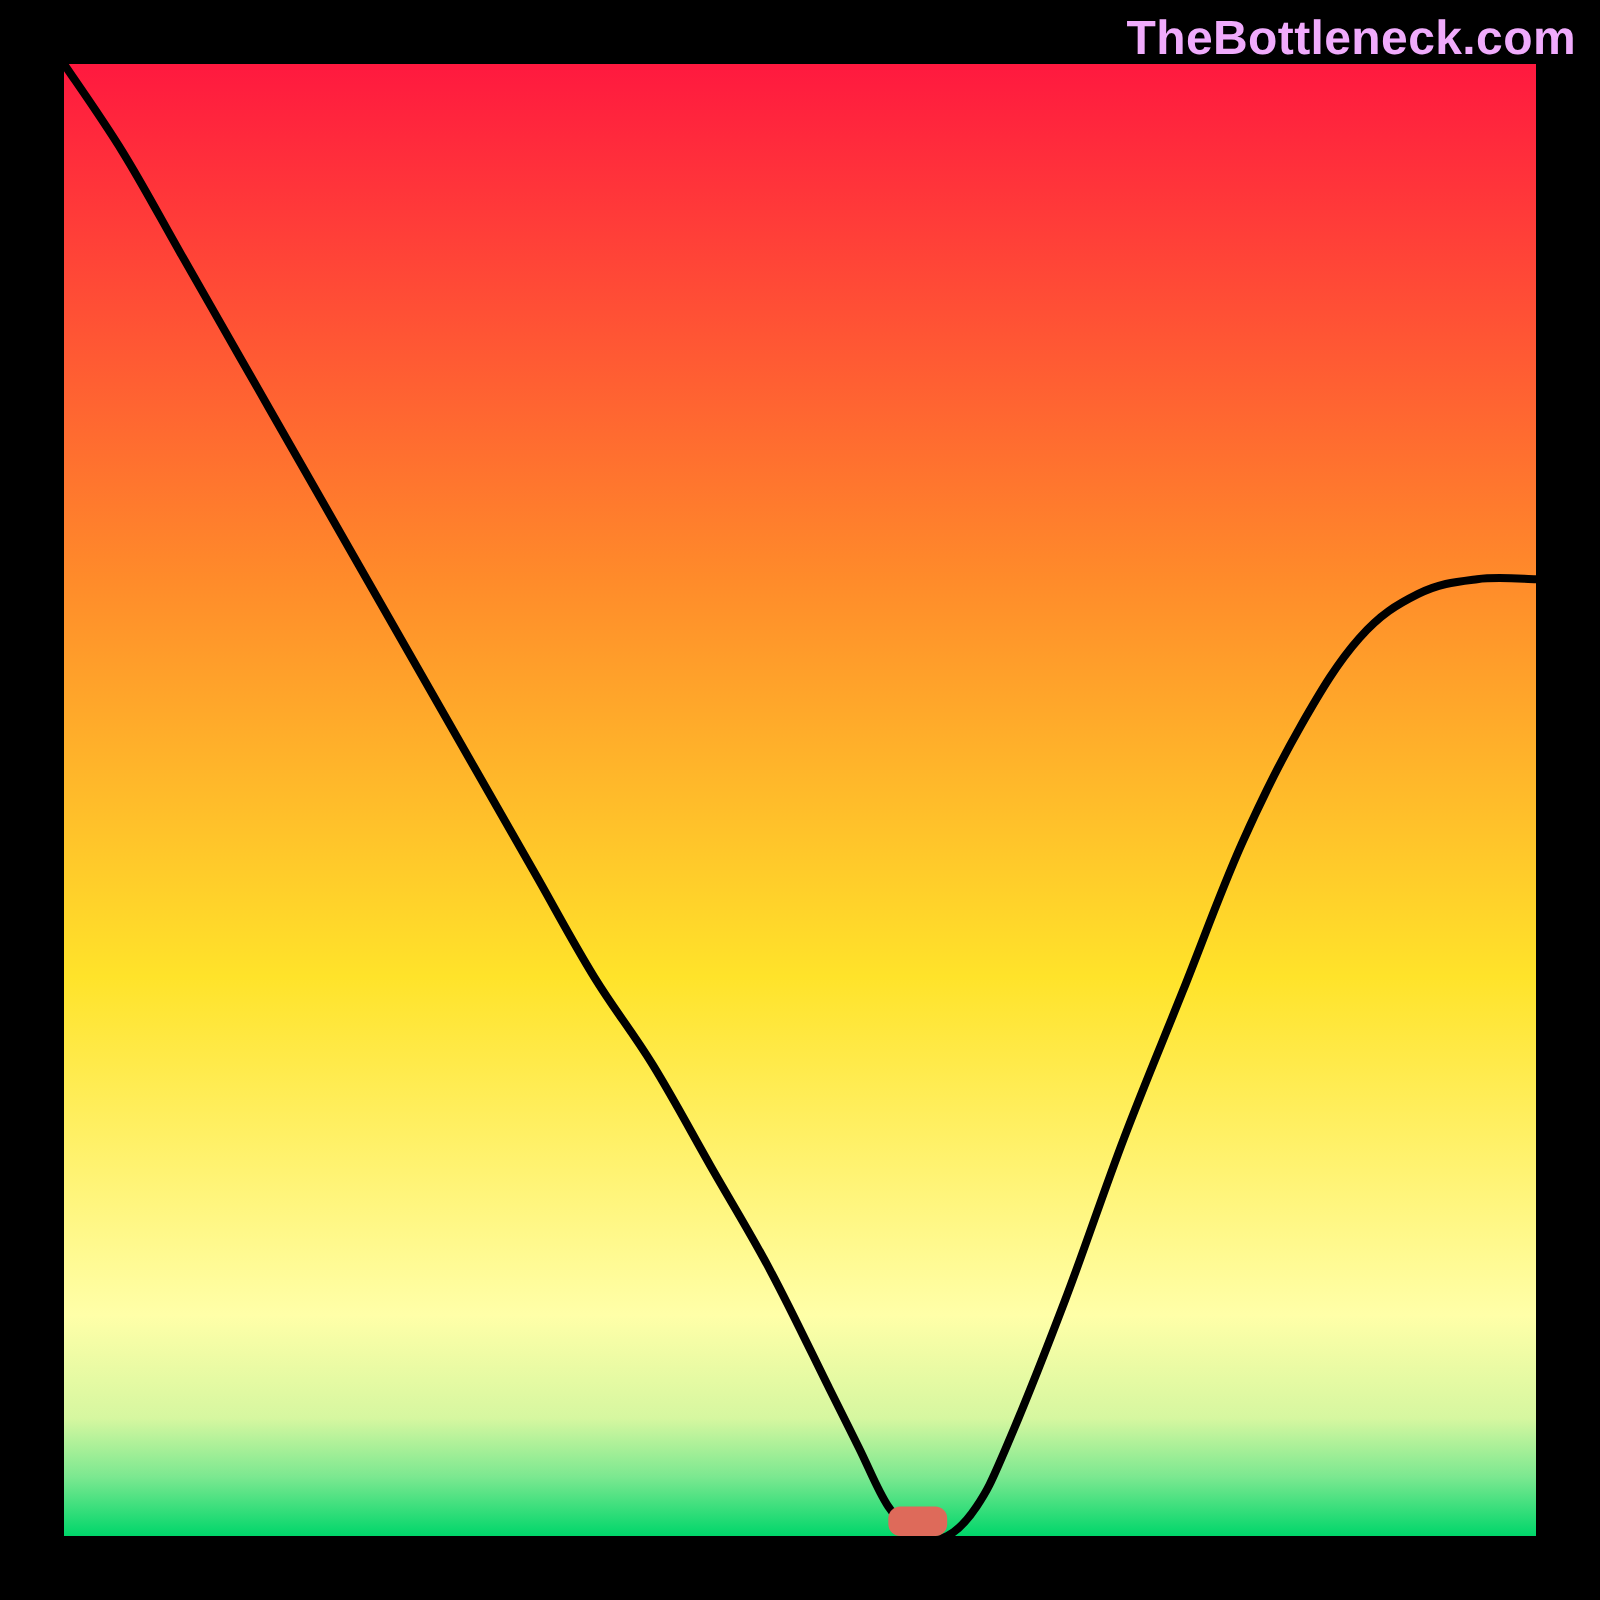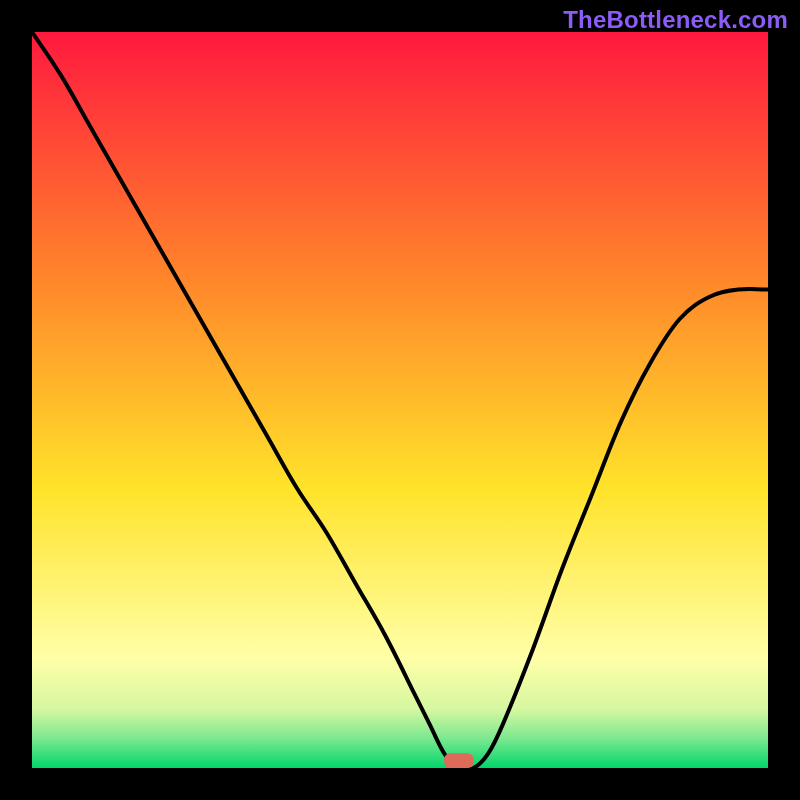--- a/index.html
+++ b/index.html
@@ -25,21 +25,21 @@
     width: 736px;
     height: 736px;
   }
   .attribution {
     position: absolute;
     top: 6px;
     right: 12px;
     font-family: Arial, Helvetica, sans-serif;
     font-size: 24px;
     font-weight: bold;
-    color: #8b5cf6;
+    color: #f0abfc;
     letter-spacing: 0.2px;
   }
   svg { display: block; }
 </style>
 </head>
 <body>
 
 <div class="frame">
   <div class="attribution">TheBottleneck.com</div>
 

